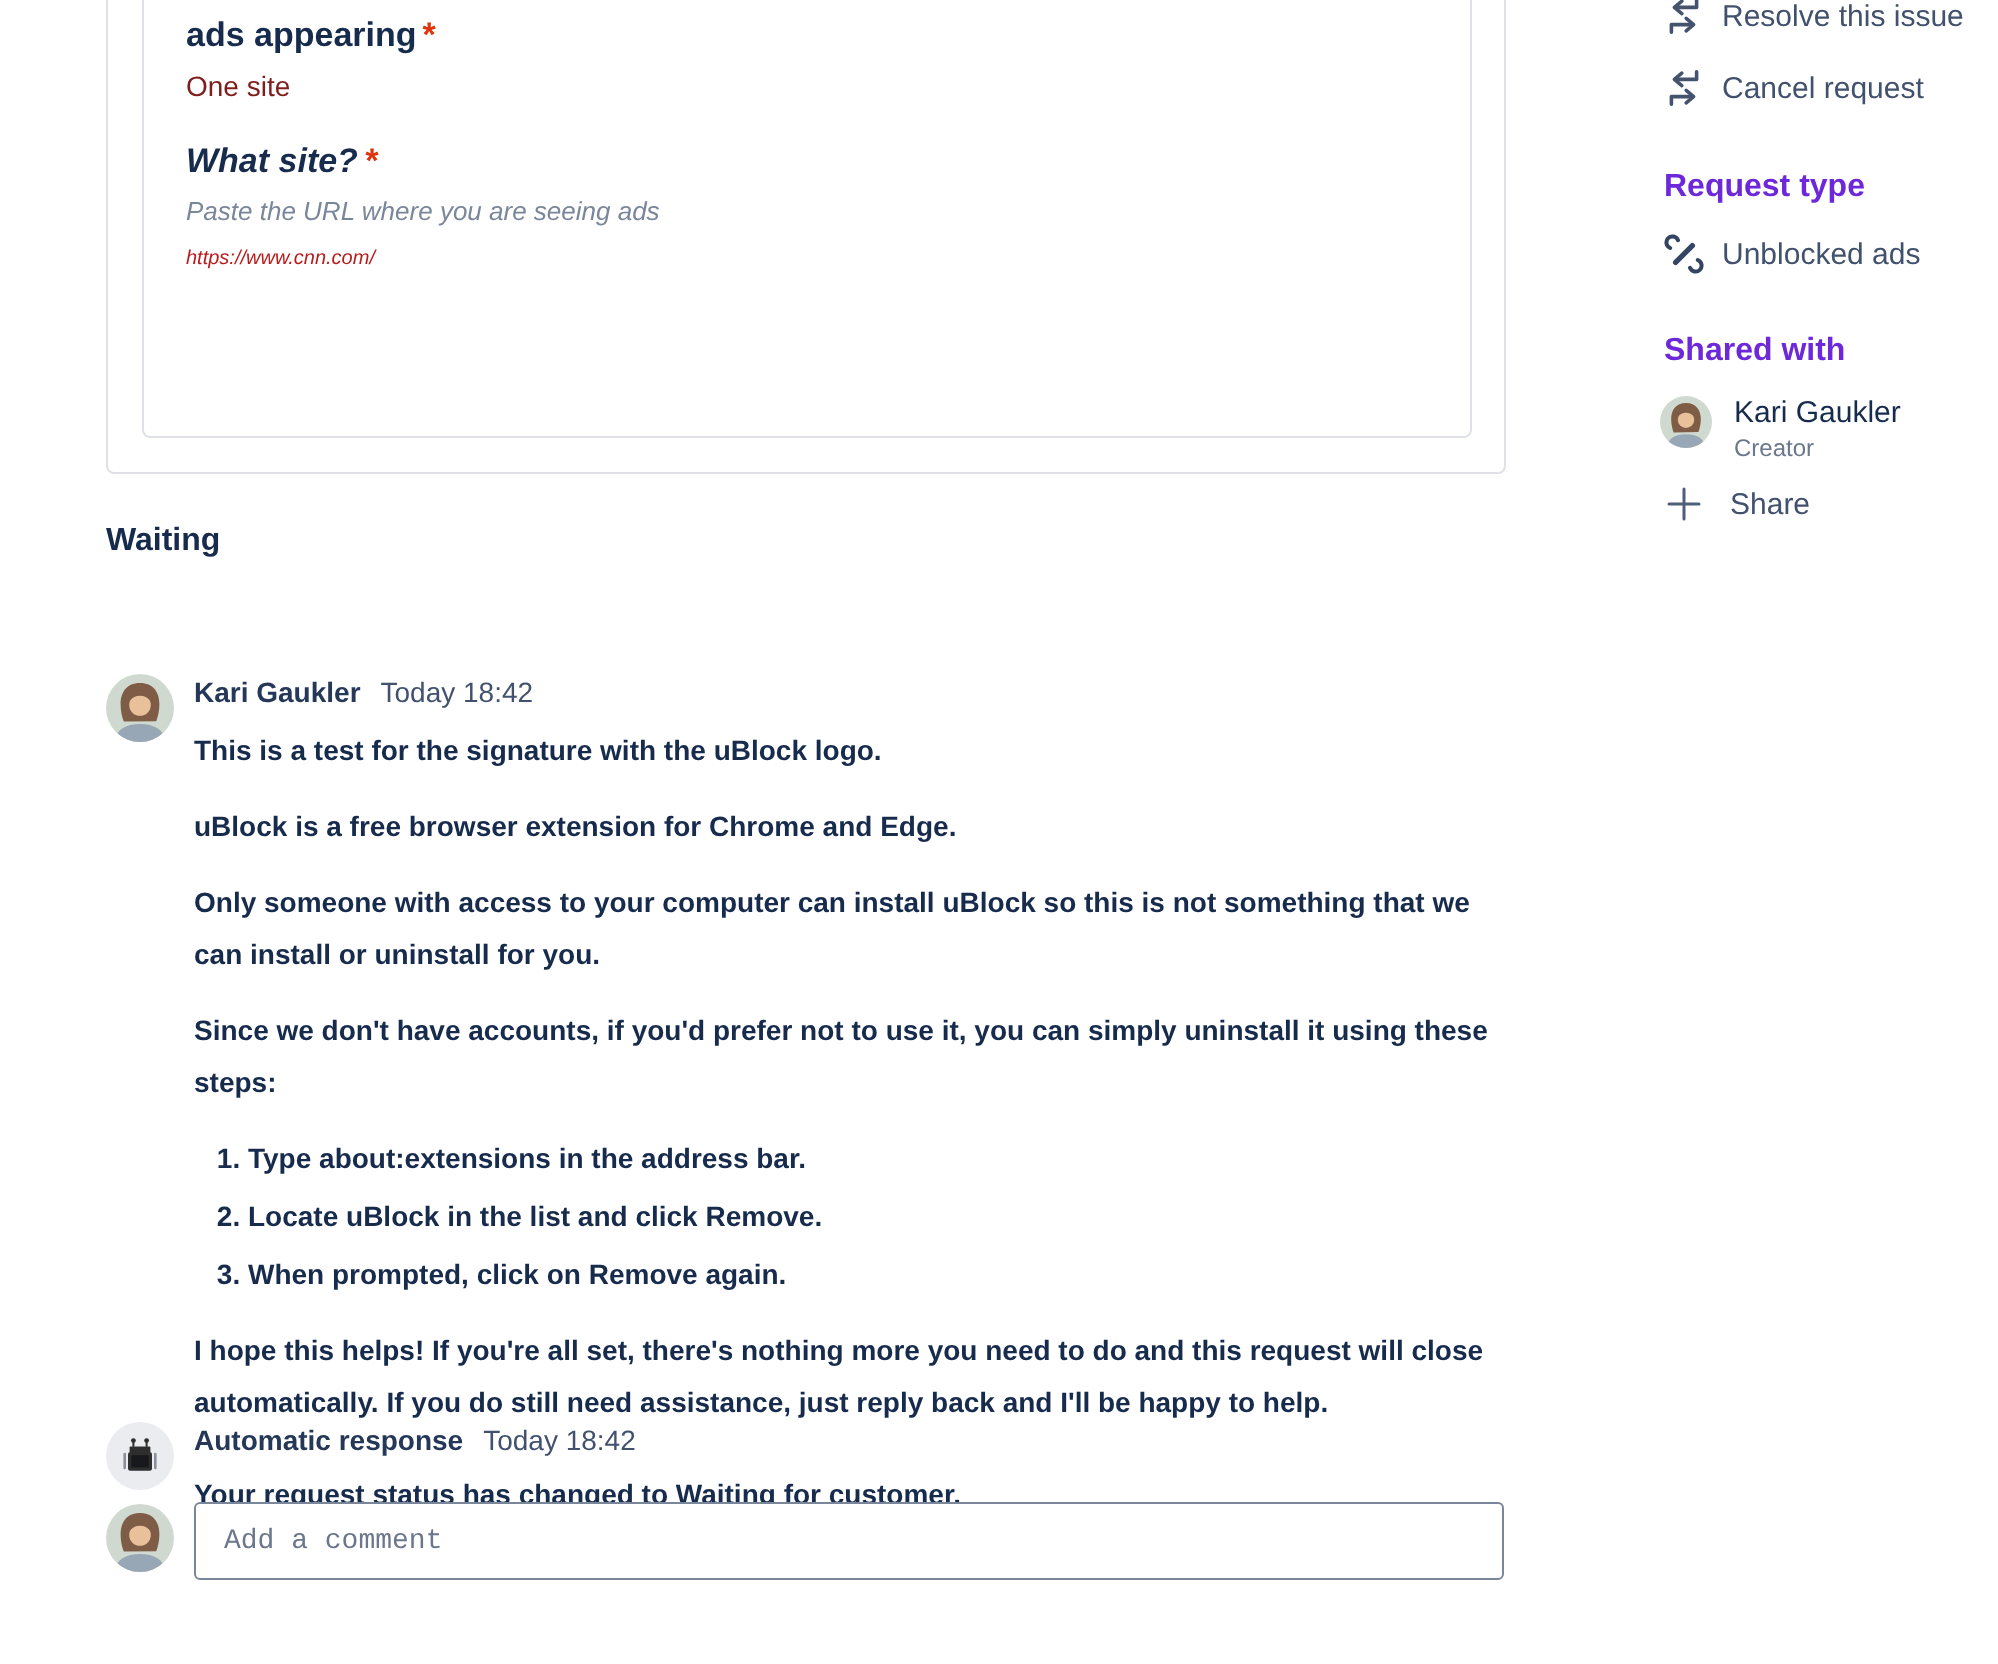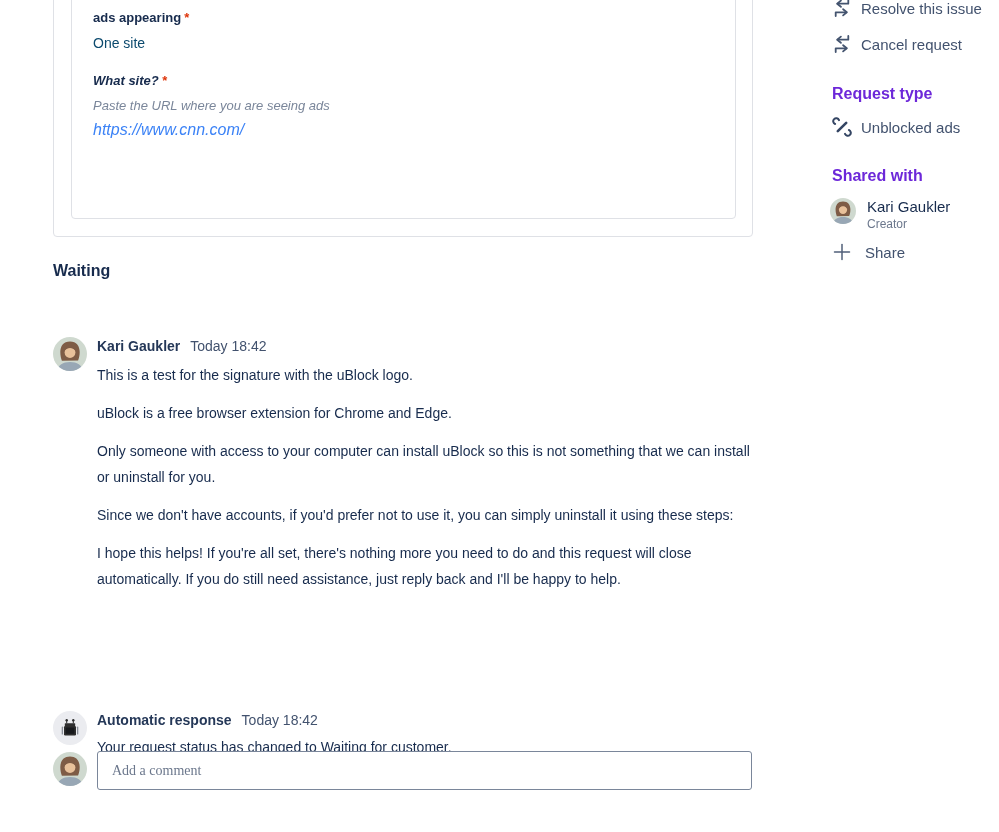--- a/index.html
+++ b/index.html
@@ -19,27 +19,27 @@
     border: 1px solid #DFE1E6; border-radius: 4px;
     background: #fff;
   }
   .fields-card {
     position: absolute; left: 17px; top: 20px;
     width: 665px; height: 238px;
     border: 1px solid #DFE1E6; border-radius: 4px;
     padding: 28px 20px 0 21px;
     background: #fff;
   }
-  .field-label { font-size: 13px; font-weight: 700; color: #172B4D; line-height: 16px; }
+  .field-label { font-size: 17px; font-weight: 700; color: #172B4D; line-height: 16px; }
   .req-marker { color: #DE350B; font-weight: 700; margin-left: 3px; }
-  .field-value { font-size: 14px; color: #0c4a6e; margin-top: 9px; line-height: 16px; }
+  .field-value { font-size: 14px; color: #7f1d1d; margin-top: 9px; line-height: 16px; }
   .field-group + .field-group { margin-top: 22px; font-style: italic; }
   .field-helper { font-size: 13px; color: #7A869A; margin-top: 9px; line-height: 15px; }
   .field-link {
-    display: inline-block; font-size: 16px; color: #3b82f6;
+    display: inline-block; font-size: 10px; color: #b91c1c;
     text-decoration: none; margin-top: 9px; line-height: 16px;
   }
 
   
   .activity-heading {
     position: absolute; left: 53px; top: 262px;
     margin: 0; font-size: 16px; font-weight: 700; color: #172B4D;
   }
   .comment { position: absolute; left: 53px; width: 700px; margin-top: 31px; }
   .comment-1 { top: 307px; }
@@ -48,35 +48,35 @@
     position: absolute; left: 0; border-radius: 50%; overflow: hidden;
   }
   .avatar svg { display: block; }
   .av-34 { width: 34px; height: 34px; }
   .comment-1 .avatar { top: -1px; }
   .comment-2 .avatar { top: -1px; }
   .comment-content { margin-left: 44px; }
   .comment-header { font-size: 14px; line-height: 16px; height: 16px; }
   .author { font-weight: 700; color: #253858; }
   .timestamp { color: #42526E; margin-left: 10px; }
-  .comment-body { margin-top: 8px; font-size: 14px; color: #172B4D; line-height: 26px; }
+  .comment-body { margin-top: 8px; font-size: 14px; color: #172B4D; line-height: 26px; font-weight: bold; }
   .comment-body p { margin: 0 0 12px 0; }
   .comment-body p:last-child { margin-bottom: 0; }
   .comment-body ol { margin: 0 0 12px 0; padding-left: 27px; }
   .comment-body li { margin-bottom: 3px; }
   .comment-2 .comment-body { line-height: 22px; }
 
   
   .comment-box { position: absolute; left: 53px; top: 751px; width: 700px; height: 40px; }
   .comment-box .avatar { top: 1px; }
   .comment-input {
     margin-left: 44px; width: 655px; height: 39px;
     border: 1px solid #7A869A; border-radius: 3px;
     padding: 13px 14px; font-size: 14px; color: #172B4D;
-    font-family: Liberation Serif, serif;
+    font-family: Liberation Mono, monospace;
     outline: none; display: block;
   }
   .comment-input::placeholder { color: #6B778C; opacity: 1; }
 
   
   .sidebar { position: absolute; left: 832px; top: 0; width: 167px; }
   .sb-row {
     position: absolute; display: flex; align-items: center; gap: 9px;
     font-size: 15px; color: #42526E; white-space: nowrap;
   }
@@ -201,20 +201,25 @@
   </span>
   <div class="comment-content">
     <div class="comment-header">
       <span class="author">Kari Gaukler</span><span class="timestamp">Today 18:42</span>
     </div>
     <div class="comment-body">
       <p>This is a test for the signature with the uBlock logo.</p>
       <p>uBlock is a free browser extension for Chrome and Edge.</p>
       <p>Only someone with access to your computer can install uBlock so this is not something that we can install or uninstall for you.</p>
       <p>Since we don't have accounts, if you'd prefer not to use it, you can simply uninstall it using these steps:</p>
+      <ol>
+        <li><span>Type </span><b>about:extensions</b><span> in the address bar.</span></li>
+        <li><span>Locate uBlock in the list and click </span><b>Remove</b><span>.</span></li>
+        <li><span>When prompted, click on </span><b>Remove</b><span> again.</span></li>
+      </ol>
       <p>I hope this helps! If you're all set, there's nothing more you need to do and this request will close automatically. If you do still need assistance, just reply back and I'll be happy to help.</p>
     </div>
   </div>
 </div>
 
 <div class="comment comment-2">
   <span class="avatar av-34">
     <svg viewBox="0 0 34 34" width="34" height="34">
       <rect width="34" height="34" fill="#EBECF0"></rect>
       <circle cx="13.7" cy="9.3" r="1.2" fill="#2e2e2e"></circle>

